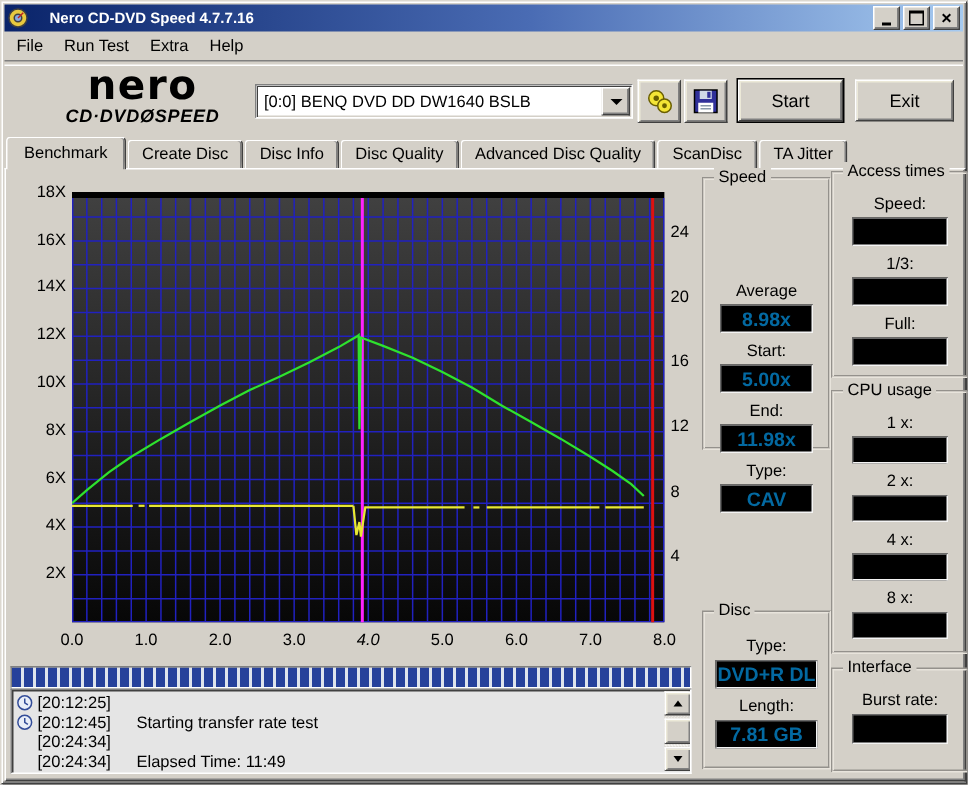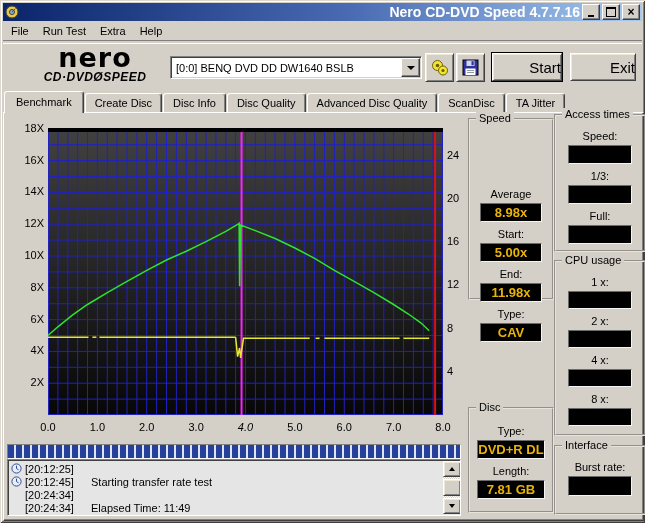--- a/index.html
+++ b/index.html
@@ -1,21 +1,21 @@
 <!DOCTYPE html>
 <html><head>
 <meta charset="utf-8">
 <style>
   html,body{margin:0;padding:0;background:#808080;}
   .win{position:relative;width:645px;height:523px;background:#d4d0c8;
        font-family:"Liberation Sans",sans-serif;font-size:11px;color:#000;overflow:hidden;
        box-shadow:inset 1px 1px 0 #dcd8d0, inset -1px -1px 0 #404040, inset 2px 2px 0 #fff, inset -2px -2px 0 #808080;}
   .titlebar{position:absolute;left:3px;top:3px;right:3px;height:18px;
        background:linear-gradient(90deg,#0a246a,#4a6cb4 55%,#a6caf0);display:flex;align-items:center;padding:0 2px;}
-  .title-text{color:#fff;font-weight:bold;font-size:14px;margin-left:14px;flex:1;white-space:nowrap;text-align:right;}
+  .title-text{color:#fff;font-weight:bold;font-size:10px;margin-left:14px;flex:1;white-space:nowrap;}
   .tb-btn{width:16px;height:14px;background:#d4d0c8;margin-left:2px;display:flex;align-items:center;justify-content:center;
        border-top:1px solid #fff;border-left:1px solid #fff;border-right:1px solid #404040;border-bottom:1px solid #404040;
        box-shadow:inset -1px -1px 0 #808080;}
   .glyph-min{width:6px;height:2px;background:#000;margin-top:7px;}
   .glyph-max{width:8px;height:7px;border:1px solid #000;border-top:2px solid #000;}
   .glyph-close{font-weight:bold;font-size:12px;line-height:10px;margin-top:-1px;}
   .menubar{position:absolute;left:3px;top:22px;right:3px;height:18px;display:flex;align-items:center;}
   .menu-item{padding:2px 6px;margin-left:2px;}
   .etch{position:absolute;left:3px;right:3px;height:2px;border-top:1px solid #808080;border-bottom:1px solid #fff;}
   
@@ -26,21 +26,21 @@
        border-top:1px solid #808080;border-left:1px solid #808080;border-bottom:1px solid #fff;border-right:1px solid #fff;
        box-shadow:inset 1px 1px 0 #404040, inset -1px -1px 0 #d4d0c8;display:flex;align-items:center;}
   .combo-text{flex:1;padding-left:5px;white-space:nowrap;overflow:hidden;}
   .combo-btn{width:17px;height:17px;margin-right:1px;background:#d4d0c8;display:flex;align-items:center;justify-content:center;
        border-top:1px solid #fff;border-left:1px solid #fff;border-right:1px solid #404040;border-bottom:1px solid #404040;
        box-shadow:inset -1px -1px 0 #808080;}
   .arr-down{width:0;height:0;border-left:4px solid transparent;border-right:4px solid transparent;border-top:4px solid #000;}
   .btn3d{background:#d4d0c8;border-top:1px solid #fff;border-left:1px solid #fff;border-right:1px solid #404040;border-bottom:1px solid #404040;
        box-shadow:inset 1px 1px 0 #ece9d8, inset -1px -1px 0 #808080;display:flex;align-items:center;justify-content:center;}
   .icon-btn{position:absolute;top:53px;width:27px;height:27px;}
-  .push-btn{position:absolute;top:53px;height:26px;font-size:15px;justify-content:flex-end;}
+  .push-btn{position:absolute;top:53px;height:26px;font-size:12px;}
   .default-ring{outline:1px solid #000;}
   
   .tabstrip{position:absolute;left:6px;top:91px;right:3px;height:21px;display:flex;align-items:flex-end;}
   .tab{height:18px;line-height:18px;padding:0 9px;background:#d4d0c8;margin-right:1px;
        border-top:1px solid #fff;border-left:1px solid #fff;border-right:1px solid #404040;
        border-radius:3px 3px 0 0;box-shadow:inset -1px 0 0 #808080;position:relative;}
   .tab.active{height:21px;line-height:20px;z-index:5;margin-left:-2px;padding:0 11px;top:1px;
        box-shadow:inset -1px 0 0 #808080, 0 2px 0 #d4d0c8;}
   .tabpage{position:absolute;left:3px;top:112px;width:639px;height:407px;background:#d4d0c8;
        border-top:1px solid #fff;border-left:1px solid #fff;border-right:1px solid #404040;border-bottom:1px solid #404040;
@@ -62,21 +62,21 @@
   .vscroll{position:absolute;right:1px;top:1px;width:16px;bottom:1px;background:#d4d0c8;
        background-image:repeating-conic-gradient(#fff 0 25%,#d4d0c8 0 50%);background-size:2px 2px;}
   .sb-btn{position:absolute;left:0;width:16px;height:14px;}
   .arr-up-s{width:0;height:0;border-left:3px solid transparent;border-right:3px solid transparent;border-bottom:4px solid #000;}
   .arr-down-s{width:0;height:0;border-left:3px solid transparent;border-right:3px solid transparent;border-top:4px solid #000;}
   .sb-thumb{position:absolute;left:0;top:18px;width:16px;height:15px;}
   
   .group{position:absolute;border:2px groove #e8e4dc;}
   .group-title{position:absolute;top:-8px;left:6px;background:#d4d0c8;padding:0 3px;font-size:11px;}
   .f-label{text-align:center;margin-top:2px;height:13px;}
-  .lcd{background:#000;color:#eab308;font-weight:bold;font-size:13px;height:17px;line-height:17px;text-align:center;
+  .lcd{background:#000;color:#0369a1;font-weight:bold;font-size:13px;height:17px;line-height:17px;text-align:center;
        margin:2px auto 6px auto;border:1px solid;border-color:#6a6a6a #f4f4f4 #f4f4f4 #6a6a6a;font-family:"Liberation Sans",sans-serif;}
   .chk{width:13px;height:13px;background:#fff;margin:5px auto 0 auto;
        border-top:1px solid #808080;border-left:1px solid #808080;border-bottom:1px solid #fff;border-right:1px solid #fff;
        box-shadow:inset 1px 1px 0 #404040, inset -1px -1px 0 #d4d0c8;}
 </style>
 </head>
 <body>
 
 <div class="win">
 

